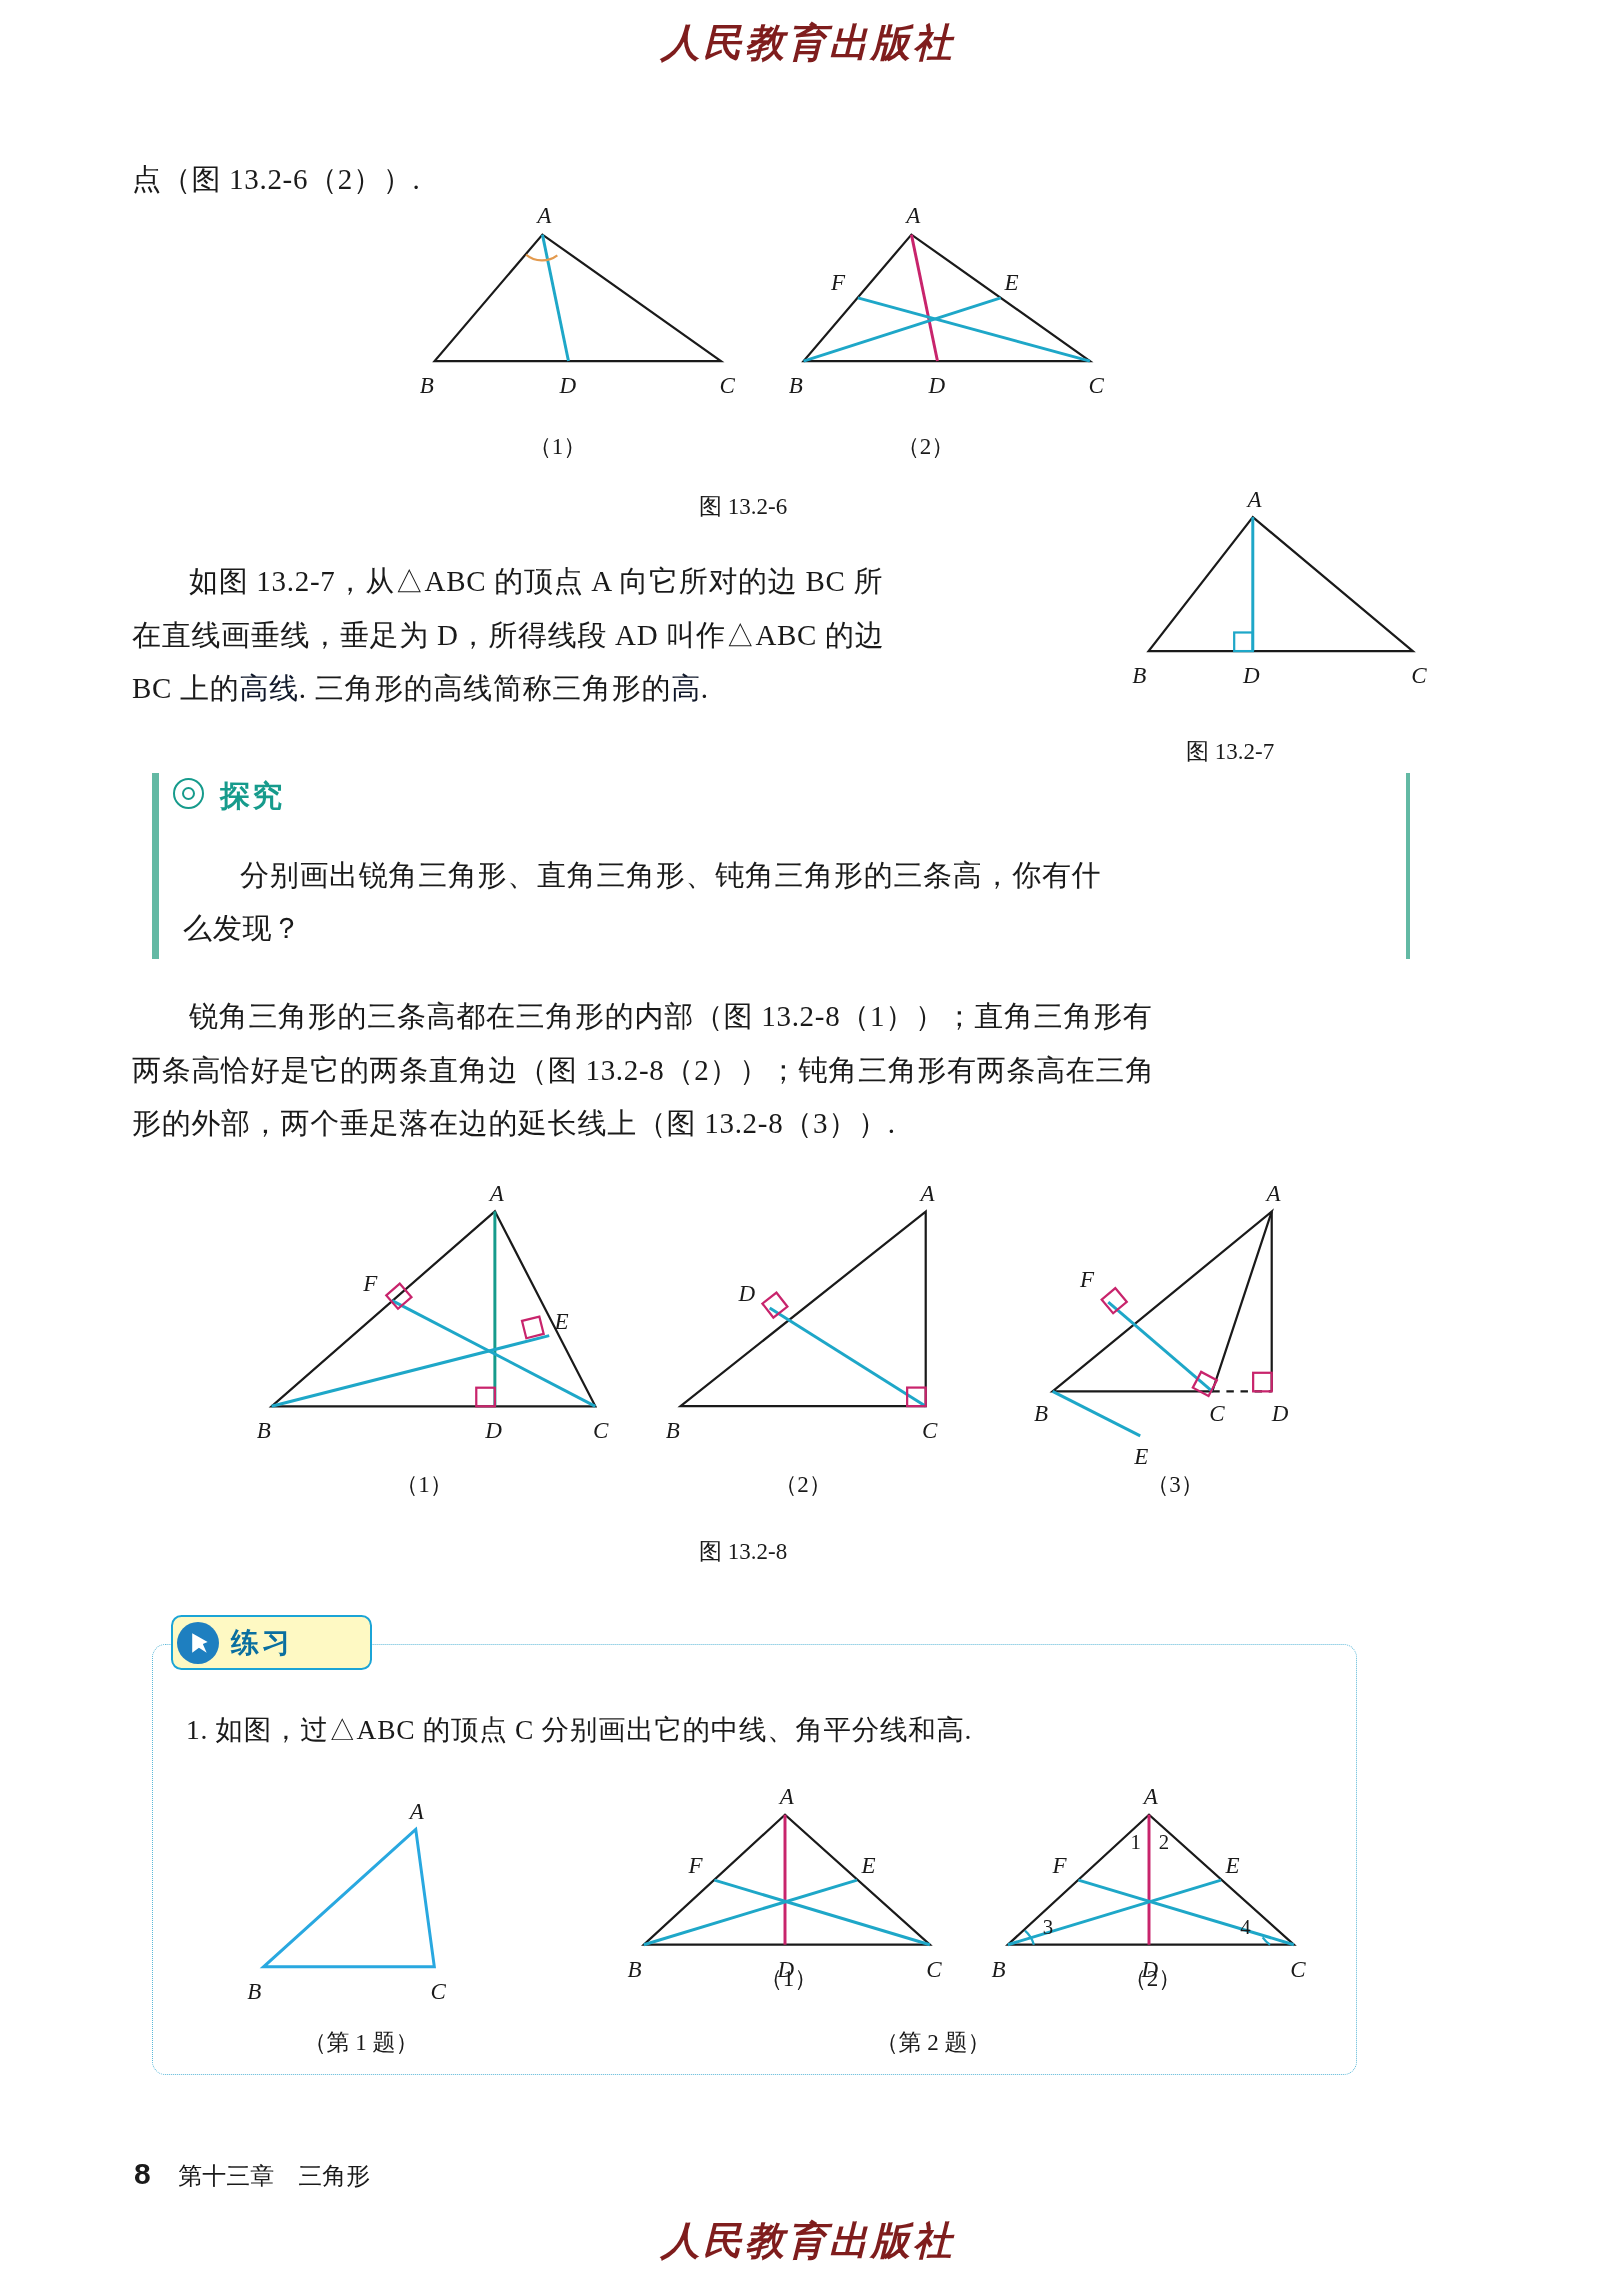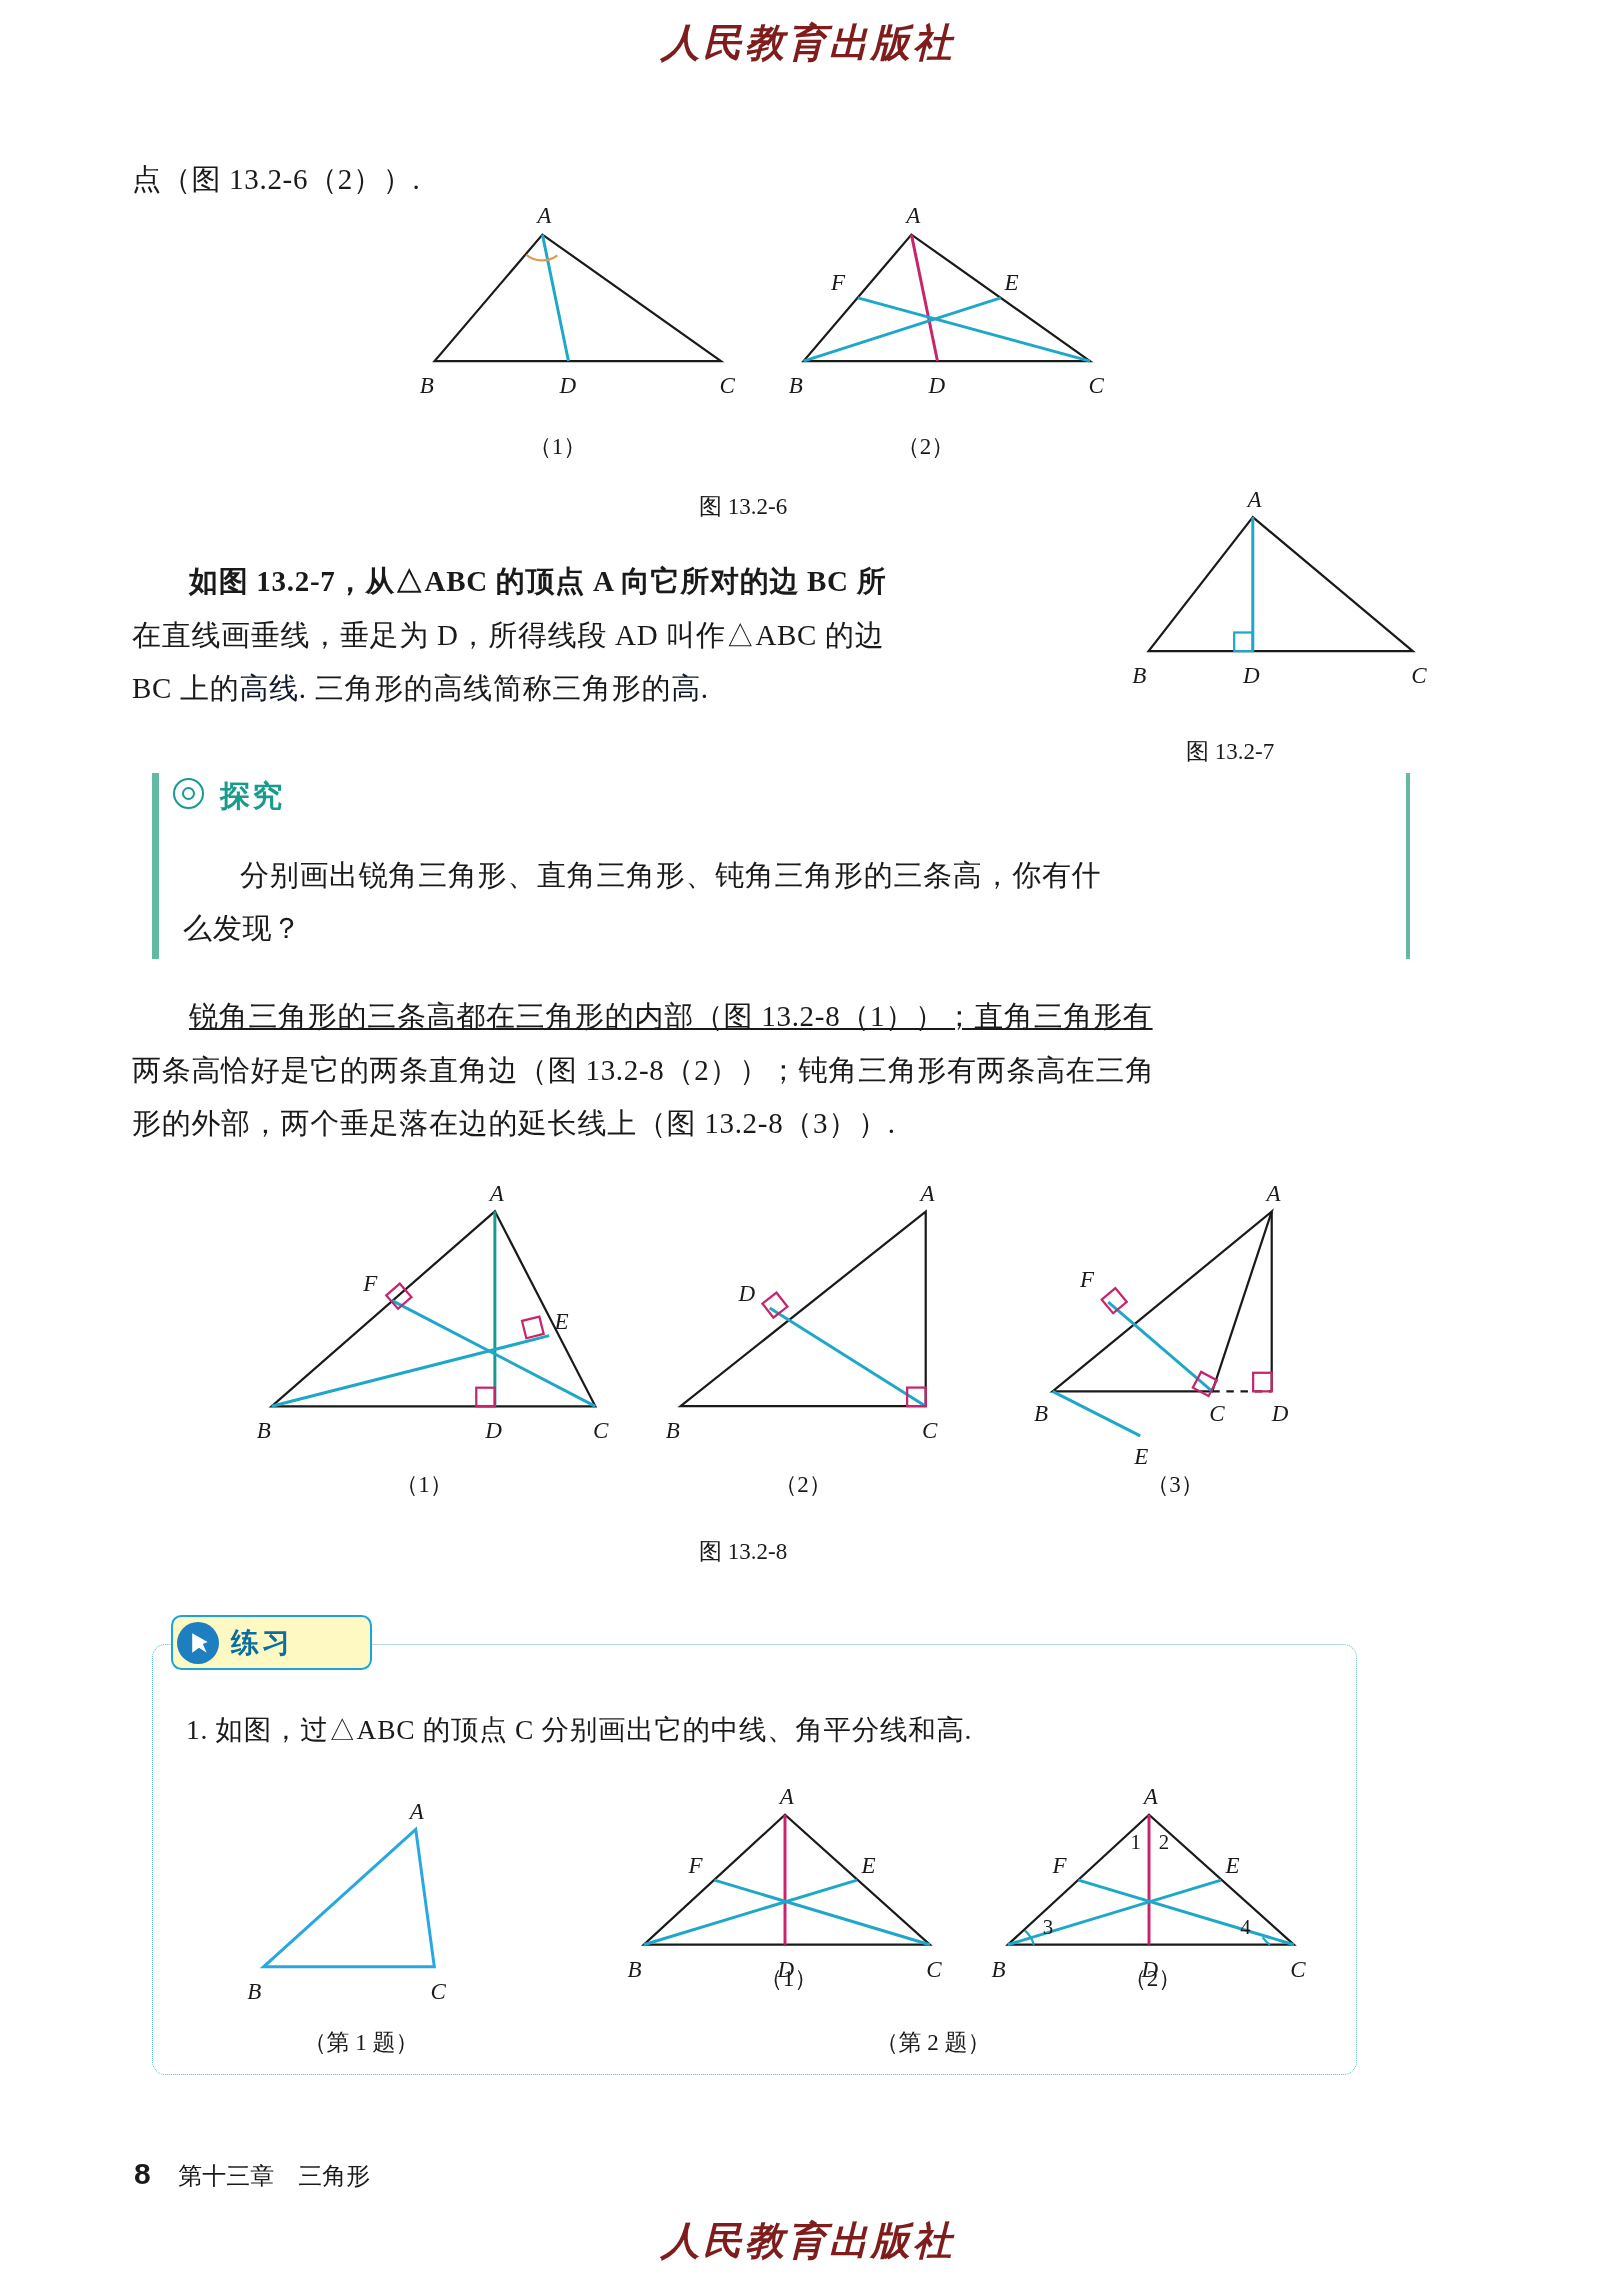--- a/index.html
+++ b/index.html
@@ -183,21 +183,21 @@
     <text class="lbl" x="295" y="120">E</text>
     <text class="lbl" x="5" y="258">B</text>
     <text class="lbl" x="193" y="258">D</text>
     <text class="lbl" x="408" y="258">C</text>
   </svg>
   <div class="caption" style="left:881px; top:431px; width:89px;">（2）</div>
 
   <div class="fig-num" style="left:699px; top:491px;">图 13.2-6</div>
 
   <div class="para" style="left:132px; top:554px;">
-    <span style="margin-left:57px;font-weight:bold;">如图 13.2-7，从△ABC 的顶点 A 向它所对的边 BC 所</span>
+    <span style="margin-left:57px;">如图 13.2-7，从△ABC 的顶点 A 向它所对的边 BC 所</span>
   </div>
   <div class="para" style="left:132px; top:608px;">在直线画垂线，垂足为 D，所得线段 AD 叫作△ABC 的边</div>
   <div class="para" style="left:132px; top:661px;">
     <span>BC 上的</span><span class="hl">高线</span><span>. 三角形的高线简称三角形的</span><span class="hl">高</span><span>.</span>
   </div>
 
   <svg style="left:1130px; top:491px;" width="320" height="216" viewBox="0 0 430 290">
     <polygon points="165,35 25,215 380,215" fill="none" stroke="#1a1a1a" stroke-width="3"></polygon>
     <line x1="165" y1="35" x2="165" y2="215" stroke="#1ea7c8" stroke-width="4"></line>
     <rect x="140" y="190" width="25" height="25" fill="none" stroke="#1ea7c8" stroke-width="3"></rect>
@@ -210,21 +210,21 @@
 
   <div class="explore-bar" style="left:152px; top:773px; height:186px;"></div>
   <div class="explore-bar right" style="left:1406px; top:773px; height:186px;"></div>
   <div class="explore-icon" style="left:173px; top:778px;"></div>
   <div class="explore-title" style="left:220px; top:776px;">探究</div>
   <div class="para" style="left:183px; top:848px;">
     <span style="margin-left:57px;">分别画出锐角三角形、直角三角形、钝角三角形的三条高，你有什</span>
   </div>
   <div class="para" style="left:183px; top:901px;">么发现？</div>
 
-  <div class="para" style="left:132px; top:989px;text-decoration:underline;">
+  <div class="para" style="left:132px; top:989px;">
     <span style="margin-left:57px;">锐角三角形的三条高都在三角形的内部（图 13.2-8（1））；直角三角形有</span>
   </div>
   <div class="para" style="left:132px; top:1043px;">两条高恰好是它的两条直角边（图 13.2-8（2））；钝角三角形有两条高在三角</div>
   <div class="para" style="left:132px; top:1096px;text-align:right;">形的外部，两个垂足落在边的延长线上（图 13.2-8（3））.</div>
 
   <svg style="left:253px; top:1183px;" width="387" height="268" viewBox="0 0 520 360">
     <polygon points="325,38 25,300 460,300" fill="none" stroke="#1a1a1a" stroke-width="3"></polygon>
     <line x1="325" y1="38" x2="325" y2="300" stroke="#169b8c" stroke-width="4"></line>
     <line x1="187" y1="158" x2="460" y2="300" stroke="#1ea7c8" stroke-width="4"></line>
     <line x1="25" y1="300" x2="398" y2="205" stroke="#1ea7c8" stroke-width="4"></line>

